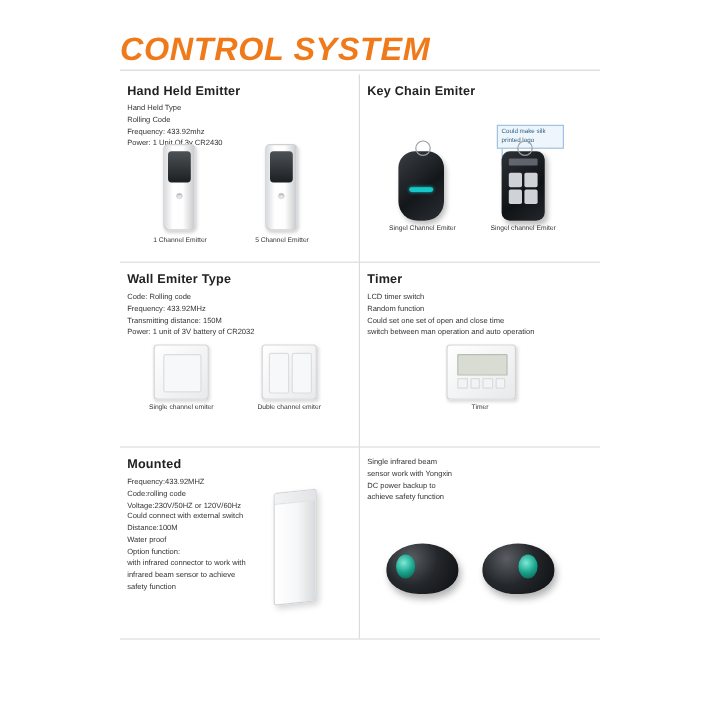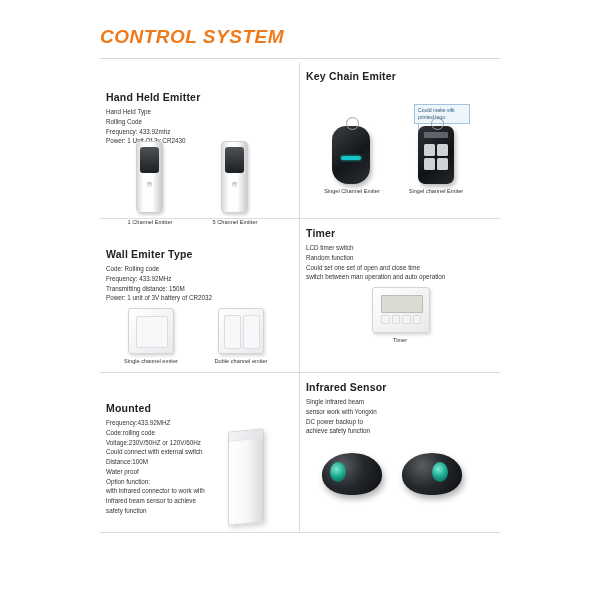--- a/index.html
+++ b/index.html
@@ -19,21 +19,21 @@
     left: 0; top: 0;
     width: 600px;
     height: 600px;
     background: #ffffff;
   }
   
   #title {
     position: absolute;
     left: 100px;
     top: 26px;
-    font-size: 19px;
+    font-size: 27px;
     font-weight: bold;
     font-style: italic;
     color: #F07A1A;
     letter-spacing: 0.5px;
     font-family: "Liberation Sans", sans-serif;
   }
   #title-rule {
     position: absolute;
     left: 100px;
     top: 58px;
@@ -66,21 +66,21 @@
   }
   .hline.h1 { top: 156px; }
   .hline.h2 { top: 310px; }
   .hline.h3 { top: 470px; }
 
   .cell {
     position: absolute;
     box-sizing: border-box;
     padding: 8px 6px 0 6px;
   }
-  .cell.left  { left: 0;     width: 199px; margin-top: 21px; }
+  .cell.left  { left: 0;     width: 199px; }
   .cell.right { left: 200px; width: 200px; }
   .r1 { top: 0;   height: 156px; }
   .r2 { top: 157px; height: 153px; }
   .r3 { top: 311px; height: 159px; }
 
   .sec-title {
     font-size: 10.5px;
     font-weight: bold;
     color: #222;
     margin: 0 0 4px 0;
@@ -509,21 +509,20 @@
 infrared beam sensor to achieve
 safety function</div>
       <div class="rc-wrap">
         <div class="recv">
           <div class="lid"></div>
         </div>
       </div>
     </div>
 
     <div class="cell right r3">
-      <div class="sec-title">Infrared Sensor</div>
       <div class="spec">Single infrared beam
 sensor work with Yongxin
 DC power backup to
 achieve safety function</div>
       <div class="ir-wrap">
         <div class="ir ir1">
           <div class="lens"></div>
         </div>
         <div class="ir ir2">
           <div class="lens"></div>

